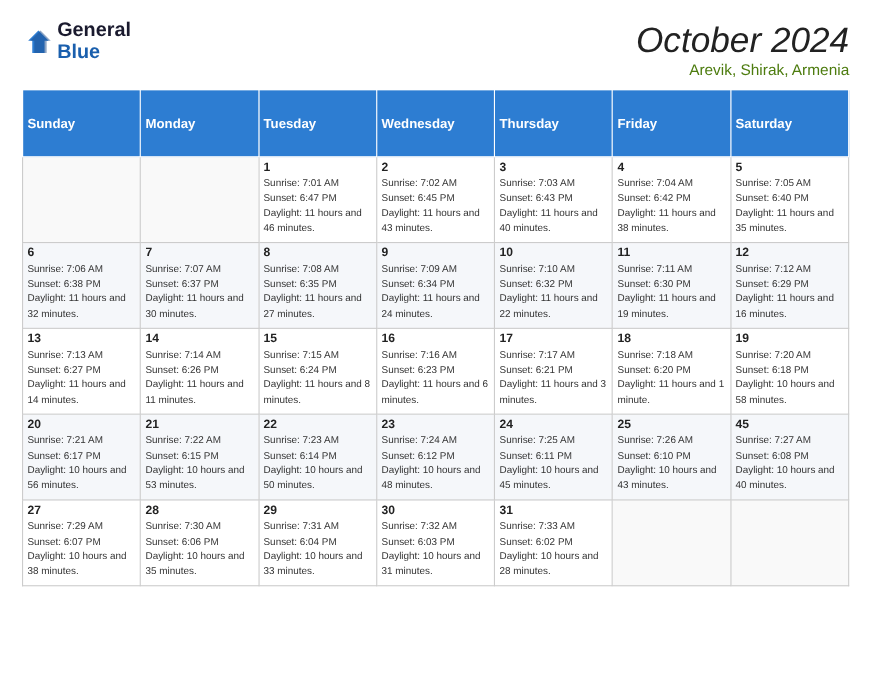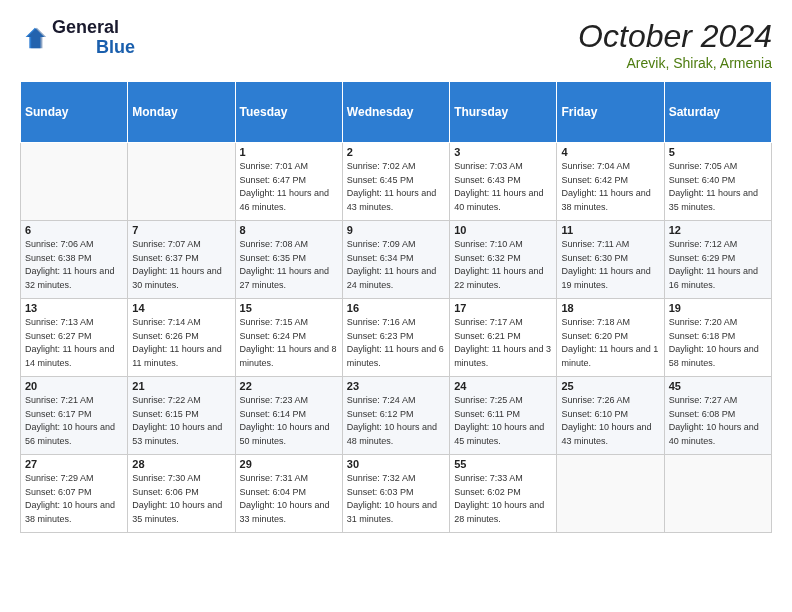--- a/index.html
+++ b/index.html
@@ -28,21 +28,20 @@
       gap: 4px;
     }
     .logo-text {
       font-size: 18px;
       font-weight: bold;
       color: #1a1a2e;
       line-height: 1.1;
     }
     .logo-text span {
       color: #1a5fad;
-      margin-left: 44px;
     }
     .logo-icon {
       width: 28px;
       height: 28px;
     }
     .title-block {
       text-align: right;
     }
     .month-title {
       font-size: 32px;
@@ -254,21 +253,21 @@
           </td>
           <td>
             <div class="day-num">29</div>
             <div class="day-info">Sunrise: 7:31 AM<br>Sunset: 6:04 PM<br>Daylight: 10 hours and 33 minutes.</div>
           </td>
           <td>
             <div class="day-num">30</div>
             <div class="day-info">Sunrise: 7:32 AM<br>Sunset: 6:03 PM<br>Daylight: 10 hours and 31 minutes.</div>
           </td>
           <td>
-            <div class="day-num">55</div>
+            <div class="day-num">31</div>
             <div class="day-info">Sunrise: 7:33 AM<br>Sunset: 6:02 PM<br>Daylight: 10 hours and 28 minutes.</div>
           </td>
           <td class="empty-cell"></td>
           <td class="empty-cell"></td>
         </tr>
       </tbody>
   </table>
 </div>
 
 </body></html>

